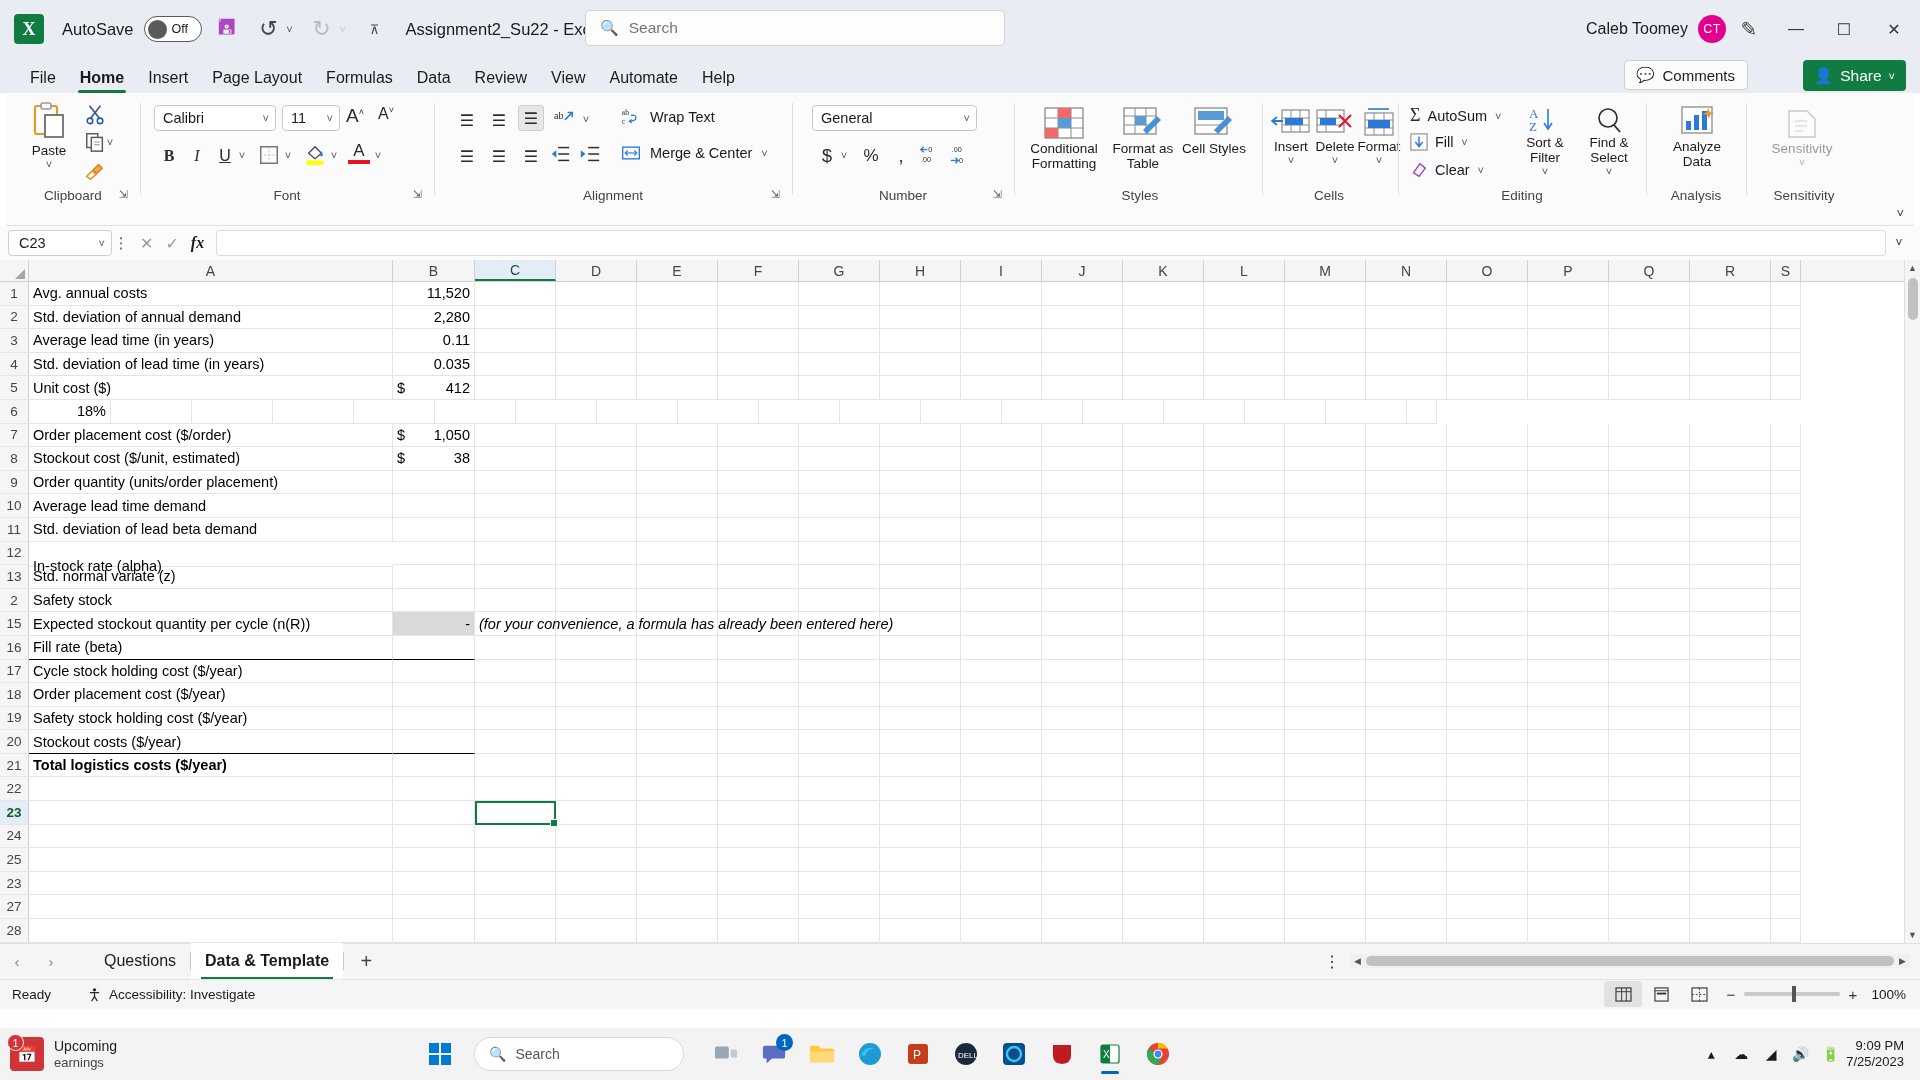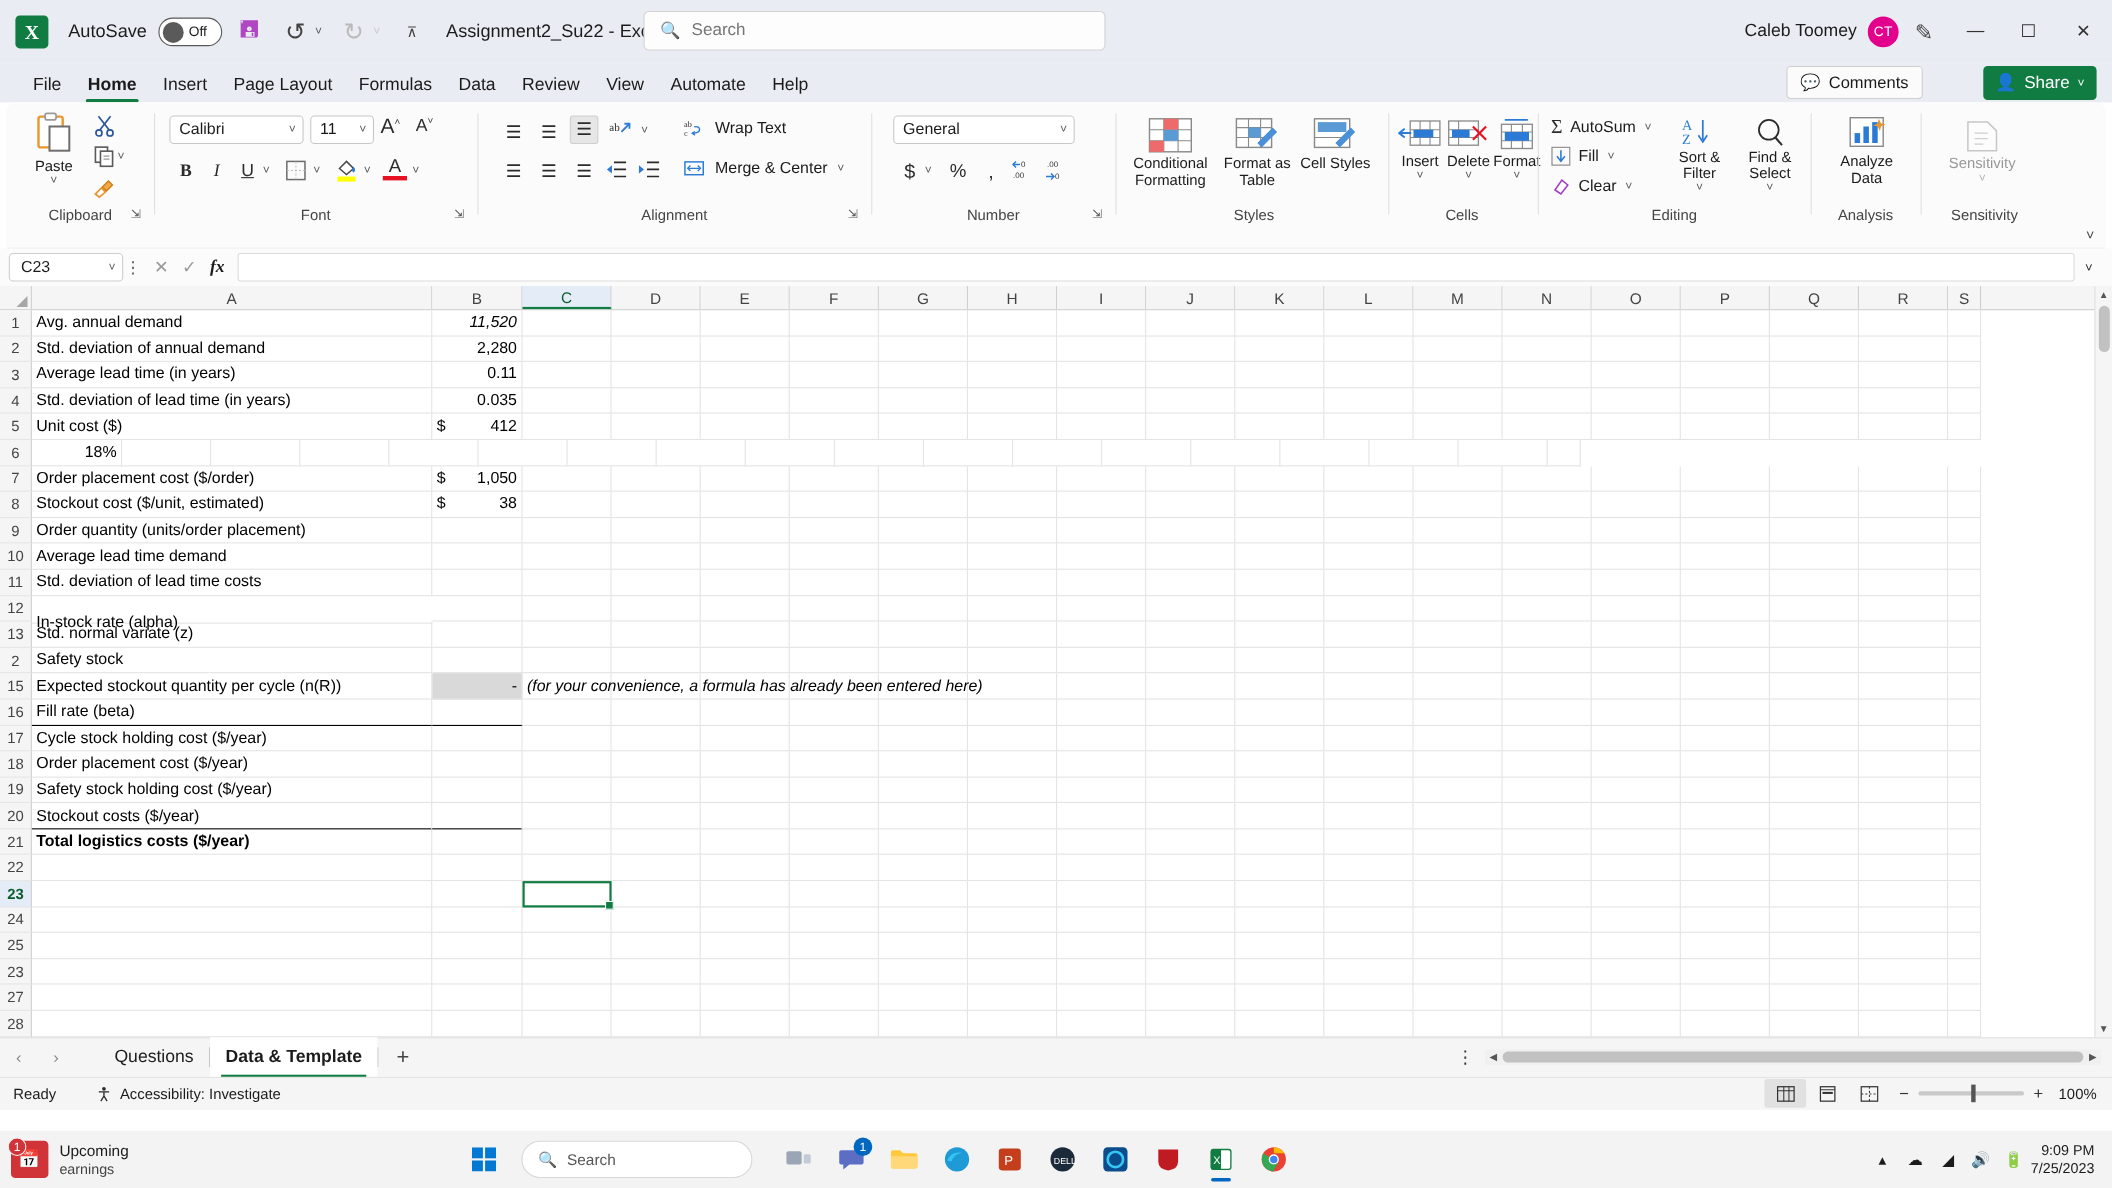--- a/index.html
+++ b/index.html
@@ -724,22 +724,22 @@
         <div class="rowcell">22</div>
         <div class="rowcell sel">23</div>
         <div class="rowcell">24</div>
         <div class="rowcell">25</div>
         <div class="rowcell">23</div>
         <div class="rowcell">27</div>
         <div class="rowcell">28</div>
       </div>
     <div class="cells" id="cellsarea">
         <div class="gridrow">
-          <div class="cell" style="width: 364px; min-width: 364px;">Avg. annual demand</div>
-          <div class="cell num" style="width: 82px; min-width: 82px; font-style: italic;">11,520</div>
+          <div class="cell" style="width: 364px; min-width: 364px;">Avg. annual costs</div>
+          <div class="cell num" style="width: 82px; min-width: 82px;">11,520</div>
           <div class="cell" style="width: 81px; min-width: 81px;"></div>
           <div class="cell" style="width: 81px; min-width: 81px;"></div>
           <div class="cell" style="width: 81px; min-width: 81px;"></div>
           <div class="cell" style="width: 81px; min-width: 81px;"></div>
           <div class="cell" style="width: 81px; min-width: 81px;"></div>
           <div class="cell" style="width: 81px; min-width: 81px;"></div>
           <div class="cell" style="width: 81px; min-width: 81px;"></div>
           <div class="cell" style="width: 81px; min-width: 81px;"></div>
           <div class="cell" style="width: 81px; min-width: 81px;"></div>
           <div class="cell" style="width: 81px; min-width: 81px;"></div>
@@ -942,21 +942,21 @@
           <div class="cell" style="width: 81px; min-width: 81px;"></div>
           <div class="cell" style="width: 81px; min-width: 81px;"></div>
           <div class="cell" style="width: 81px; min-width: 81px;"></div>
           <div class="cell" style="width: 81px; min-width: 81px;"></div>
           <div class="cell" style="width: 81px; min-width: 81px;"></div>
           <div class="cell" style="width: 81px; min-width: 81px;"></div>
           <div class="cell" style="width: 81px; min-width: 81px;"></div>
           <div class="cell" style="width: 30px; min-width: 30px;"></div>
         </div>
         <div class="gridrow">
-          <div class="cell" style="width: 364px; min-width: 364px;">Std. deviation of lead time costs</div>
+          <div class="cell" style="width: 364px; min-width: 364px;">Std. deviation of lead beta demand</div>
           <div class="cell num" style="width: 82px; min-width: 82px;"></div>
           <div class="cell" style="width: 81px; min-width: 81px;"></div>
           <div class="cell" style="width: 81px; min-width: 81px;"></div>
           <div class="cell" style="width: 81px; min-width: 81px;"></div>
           <div class="cell" style="width: 81px; min-width: 81px;"></div>
           <div class="cell" style="width: 81px; min-width: 81px;"></div>
           <div class="cell" style="width: 81px; min-width: 81px;"></div>
           <div class="cell" style="width: 81px; min-width: 81px;"></div>
           <div class="cell" style="width: 81px; min-width: 81px;"></div>
           <div class="cell" style="width: 81px; min-width: 81px;"></div>

